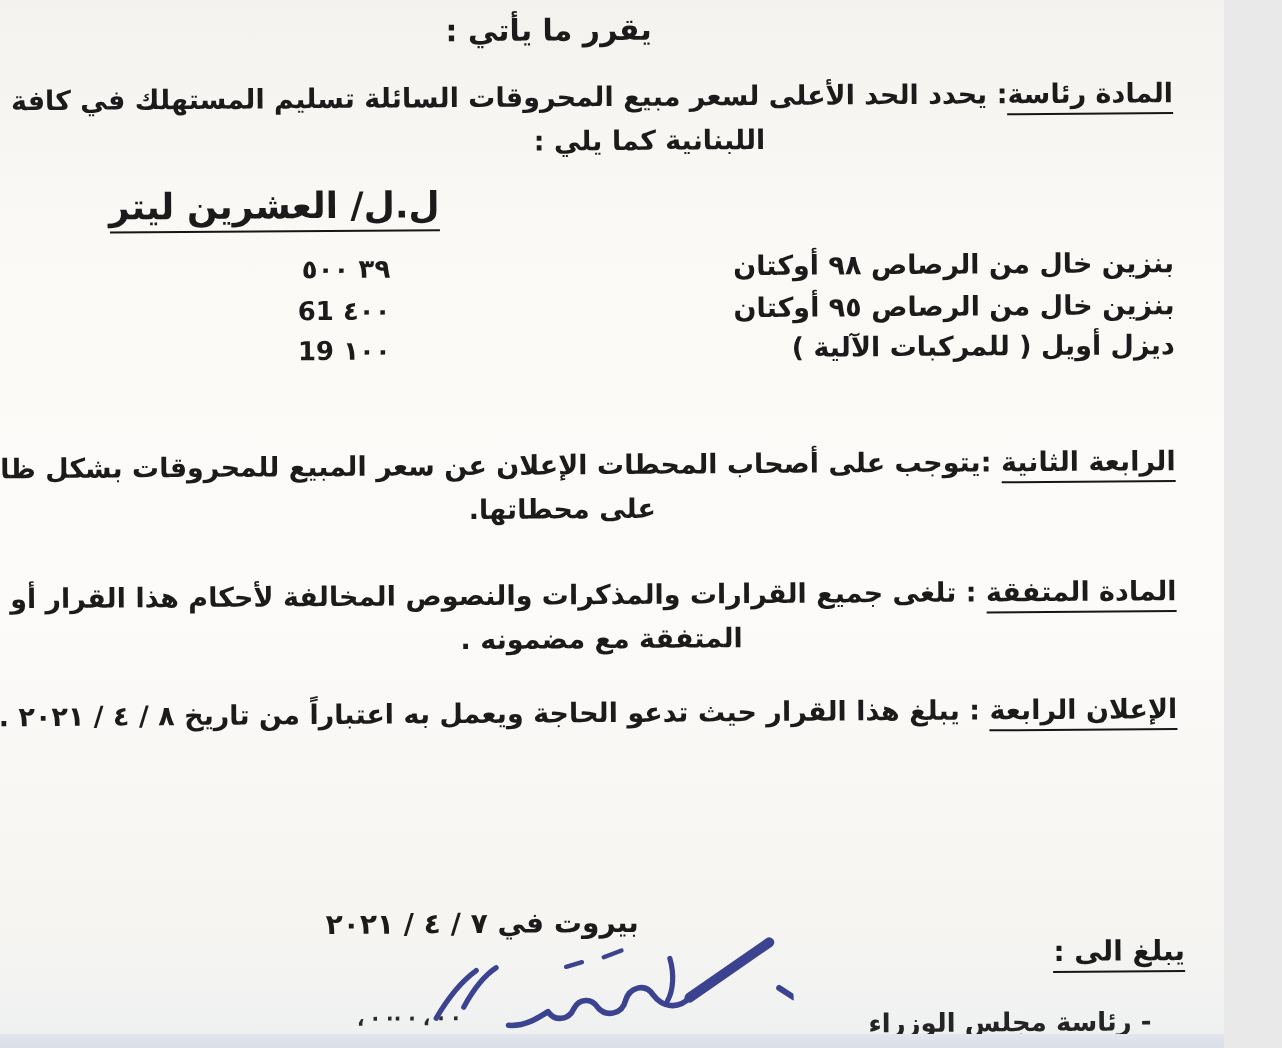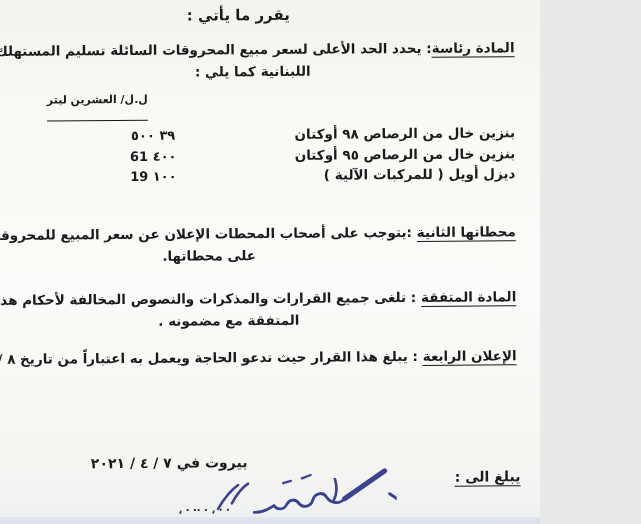--- a/index.html
+++ b/index.html
@@ -1,37 +1,37 @@
 <!DOCTYPE html>
 <html lang="ar"><head>
 <meta charset="utf-8">
 <style>
   html,body{margin:0;padding:0;background:#e9e9e9;}
   .paper{
-    position:relative;width:540px;height:524px;overflow:hidden;
+    position:relative;width:612px;height:524px;overflow:hidden;
     background:linear-gradient(180deg,#f3f2ef 0%,#faf9f6 22%,#fcfbf9 55%,#f6f5f2 88%,#eef0f1 100%);
     font-family:"DejaVu Sans",sans-serif;
     direction:rtl;color:#1b1b1b;font-weight:700;
   }
   .tilt{position:absolute;inset:0;transform:rotate(-0.4deg);transform-origin:50% 50%;}
   .doc-title{position:absolute;top:6px;left:0;right:60px;text-align:center;font-size:15px;letter-spacing:.5px;}
   .article{position:absolute;right:24px;left:8px;text-align:right;}
   .line{white-space:nowrap;line-height:22px;font-size:13.5px;}
   .lbl{border-bottom:1.6px solid #161616;padding-bottom:1px;}
   .art1{top:38px;}  .art2{top:222px;}  .art3{top:287px;}  .art4{top:346px;}
   .cont{white-space:nowrap;line-height:22px;font-size:13.5px;}
   .cont-a1{margin-right:204px;}
   .cont-a2{margin-right:260px;}
   .cont-a3{margin-right:217px;}
-  .price-header{position:absolute;top:92px;right:391px;font-size:11px;border-bottom:1.6px solid #161616;padding-bottom:14px;white-space:nowrap;}
+  .price-header{position:absolute;top:92px;right:391px;font-size:18px;border-bottom:1.6px solid #161616;padding-bottom:1px;white-space:nowrap;}
   .price-rows{position:absolute;top:126px;right:24px;left:0;}
   .prow{position:relative;height:20.5px;}
   .pname{position:absolute;right:0;top:0;font-size:13.5px;white-space:nowrap;}
   .pval{position:absolute;left:112px;top:1px;width:84px;direction:ltr;unicode-bidi:isolate;
-        font-size:13px;letter-spacing:2.5px;text-align:center;white-space:nowrap;}
+        font-size:13px;letter-spacing:2.5px;text-align:right;white-space:nowrap;}
   .date-line{position:absolute;top:454px;right:294px;font-size:14px;white-space:nowrap;}
   .notify-header{position:absolute;top:470px;right:21px;font-size:14px;border-bottom:1.6px solid #161616;padding-bottom:1px;white-space:nowrap;}
   .notify-item{position:absolute;top:506px;right:38px;font-size:13px;white-space:nowrap;color:#242424;}
   .fragments{position:absolute;top:504px;left:28px;width:200px;font-size:10px;letter-spacing:7px;color:#2a2a2a;white-space:nowrap;}
   .signature{position:absolute;left:183px;top:470px;width:212px;height:54px;transform:rotate(-2deg);}
   .scan-edge{position:absolute;bottom:0;left:0;right:0;height:7px;
     background:linear-gradient(180deg,#e3e6ec 0%,#d9dfe9 100%);}
 </style>
 </head>
 <body>
@@ -57,36 +57,37 @@
         <span class="pname">بنزين خال من الرصاص ٩٥ أوكتان</span>
         <span class="pval">61 ٤٠٠</span>
       </div>
       <div class="prow">
         <span class="pname">ديزل أويل ( للمركبات الآلية )</span>
         <span class="pval">19 ١٠٠</span>
       </div>
     </div>
 
     <div class="article art2">
-      <div class="line"><span class="lbl">محطاتها الثانية</span><span> :</span><span>يتوجب على أصحاب المحطات الإعلان عن سعر المبيع للمحروقات بشكل ظاهر</span></div>
+      <div class="line"><span class="lbl">الرابعة الثانية</span><span> :</span><span>يتوجب على أصحاب المحطات الإعلان عن سعر المبيع للمحروقات بشكل ظاهر</span></div>
       <div class="cont cont-a2">على محطاتها.</div>
     </div>
 
     <div class="article art3">
       <div class="line"><span class="lbl">المادة المتفقة</span><span> : </span><span>تلغى جميع القرارات والمذكرات والنصوص المخالفة لأحكام هذا القرار أو غير</span></div>
       <div class="cont cont-a3">المتفقة مع مضمونه .</div>
     </div>
 
     <div class="article art4">
       <div class="line"><span class="lbl">الإعلان الرابعة</span><span> : </span><span>يبلغ هذا القرار حيث تدعو الحاجة ويعمل به اعتباراً من تاريخ ٨ / ٤ / ٢٠٢١ .</span></div>
     </div>
 
     <div class="date-line">بيروت في ٧ / ٤ / ٢٠٢١</div>
 
     <div class="notify-header">يبلغ الى :</div>
+    <div class="notify-item">- رئاسة مجلس الوزراء</div>
 
     <div class="fragments">· · ، · ·· · ،</div>
 
     <svg class="signature" viewBox="0 0 212 54" fill="none" xmlns="http://www.w3.org/2000/svg">
       <g stroke="#2c3487" stroke-linecap="round" stroke-linejoin="round" fill="none" opacity="0.92">
         <path d="M201,5 L160,31" stroke-width="5"></path>
         <path d="M205,28 l7,5" stroke-width="3"></path>
         <path d="M160,31 c-6,6 -14,4 -18,-2 c-4,-7 -12,-4 -14,2 c-2,7 -10,8 -14,3 c-3,-5 -9,-5 -12,0 c-3,6 -10,6 -13,1 c-5,3 -12,7 -20,6" stroke-width="2.8"></path>
         <path d="M151,11 c2,8 1,16 -2,21" stroke-width="2.6"></path>
         <path d="M118,9 l9,-3" stroke-width="2.2"></path>

